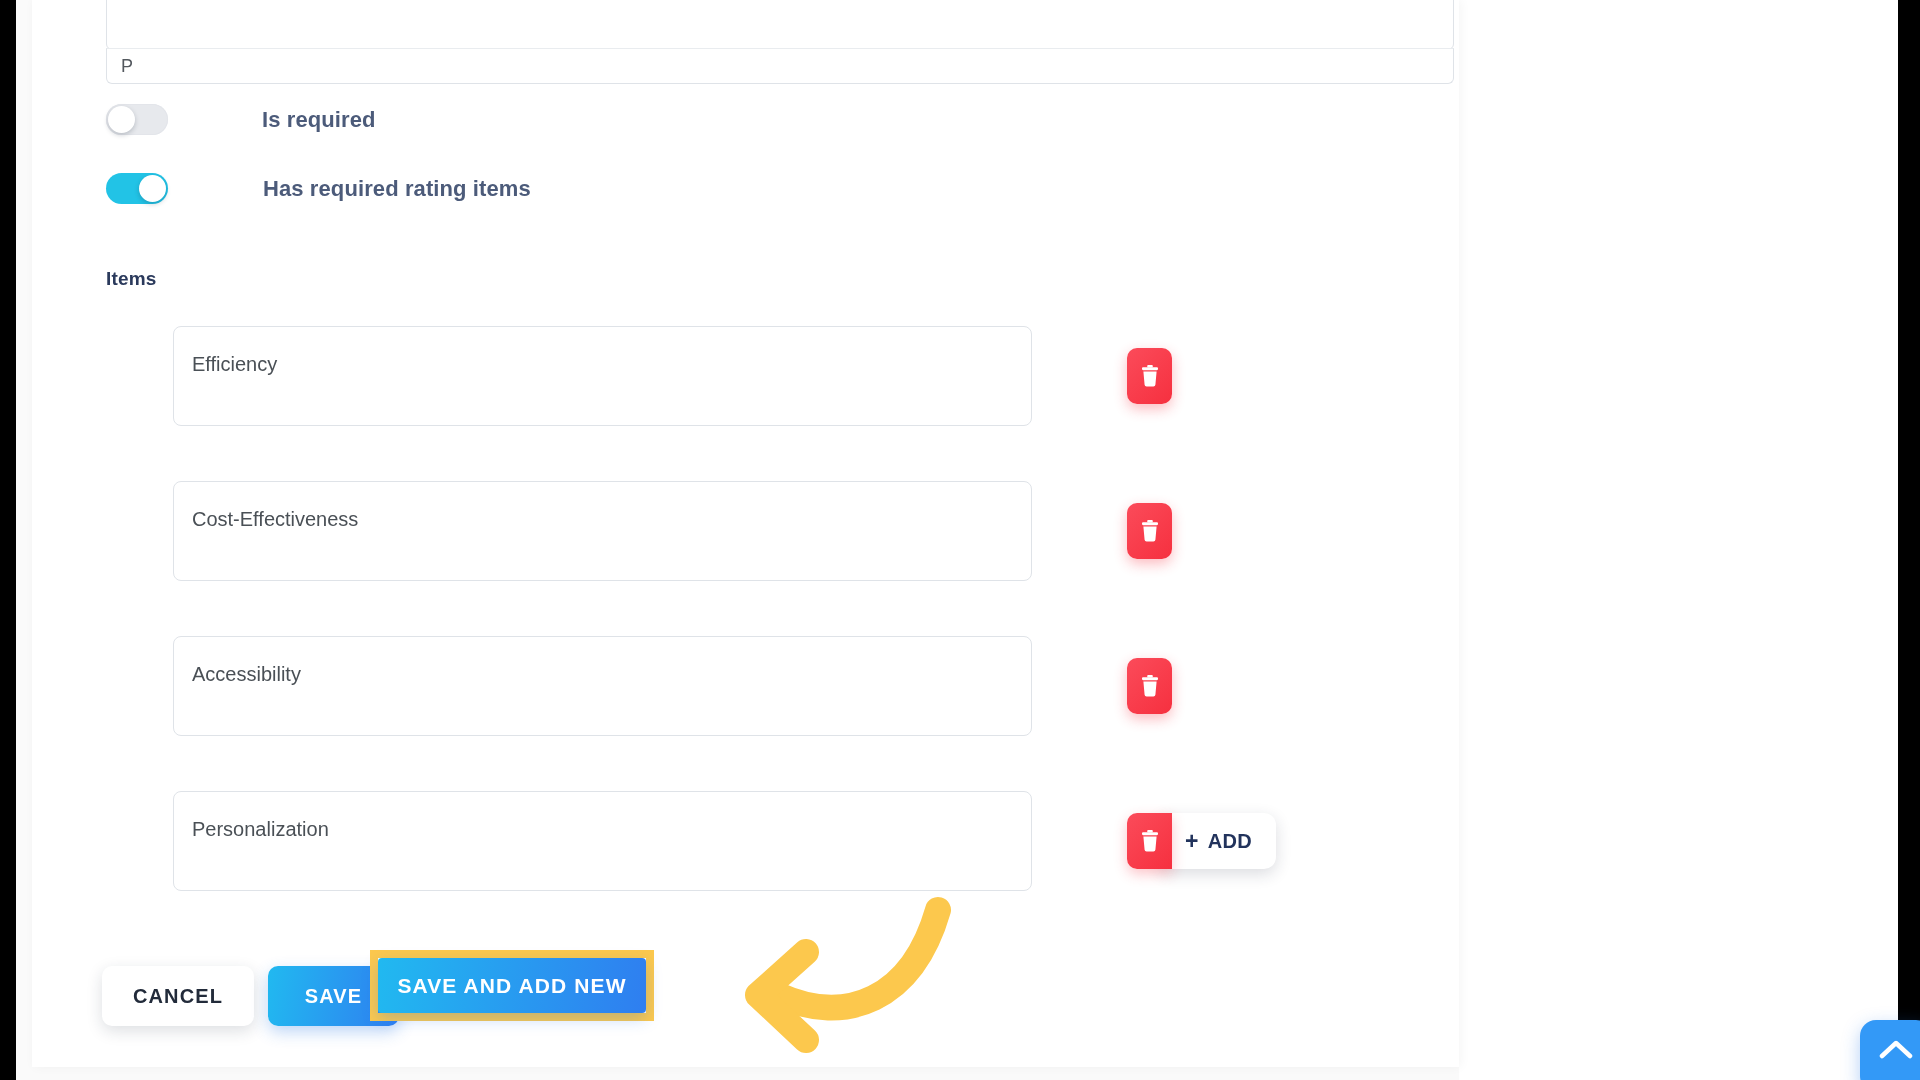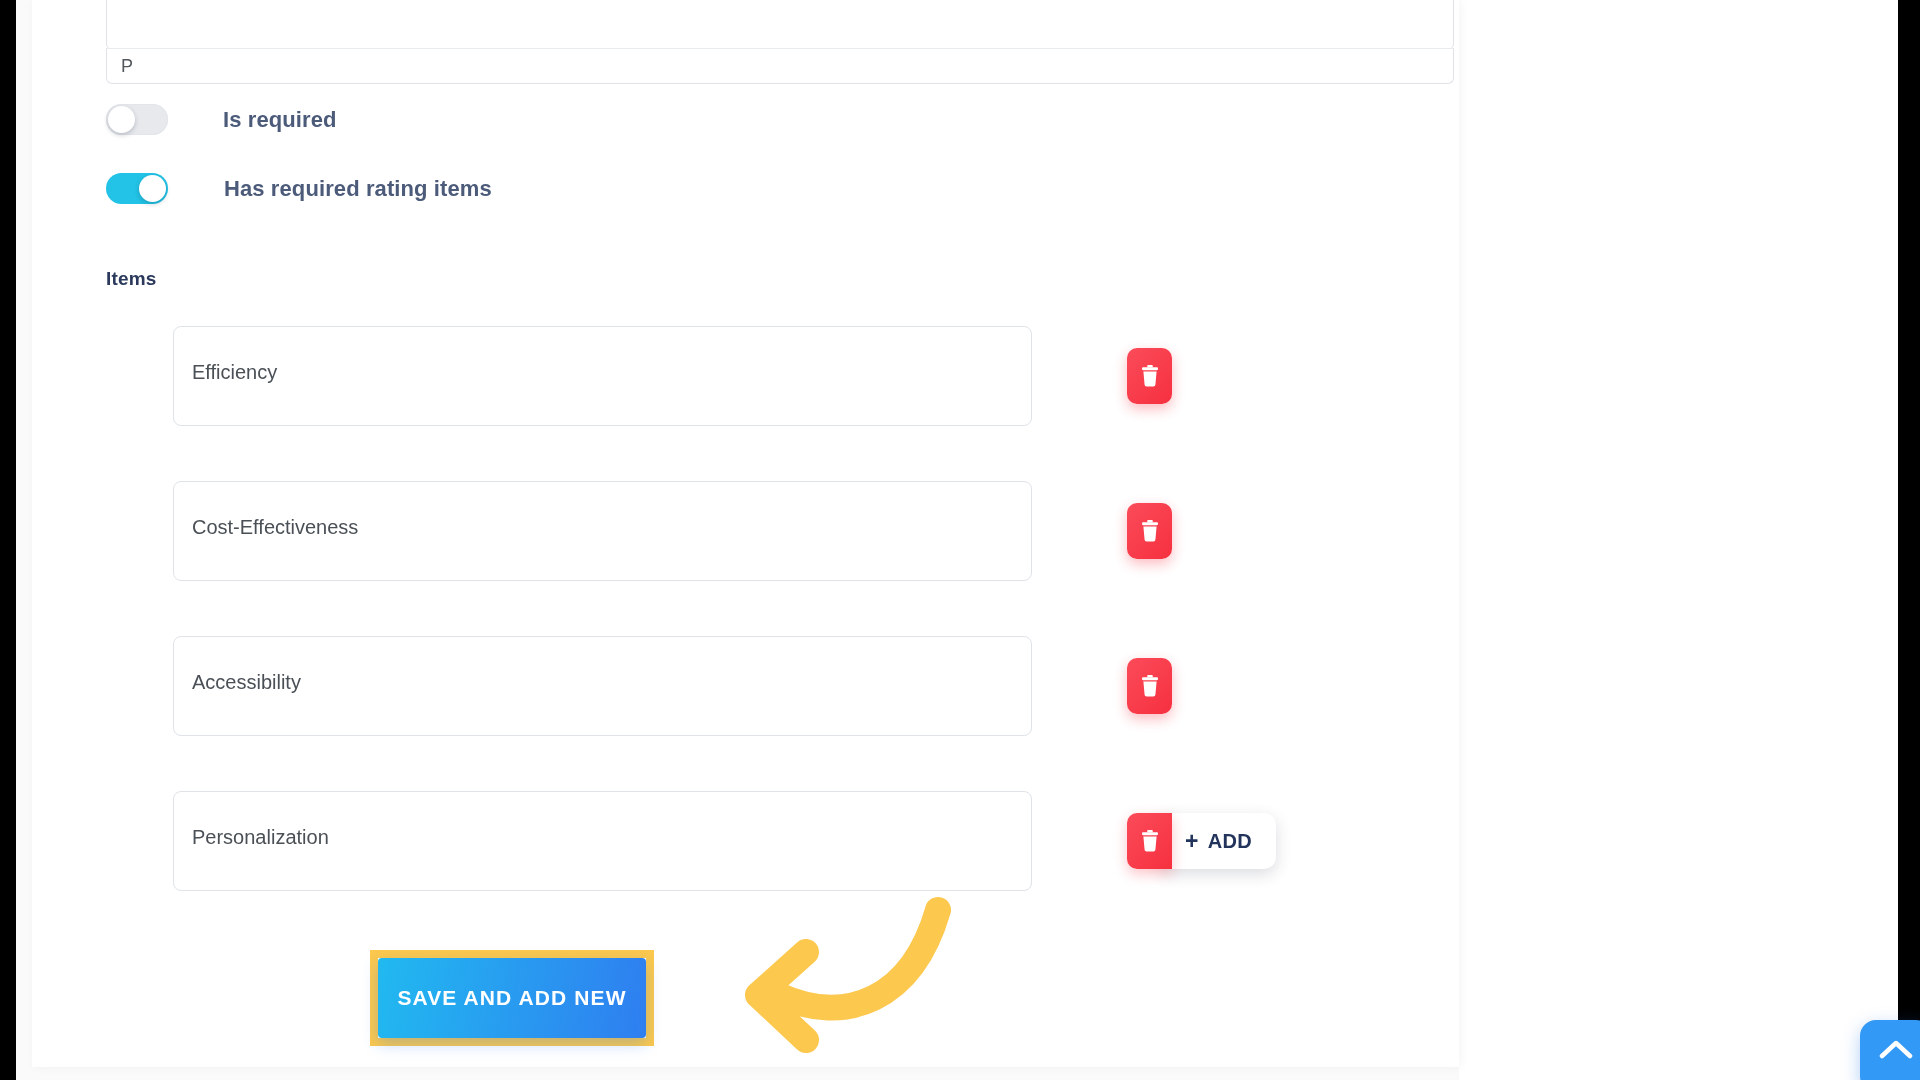--- a/index.html
+++ b/index.html
@@ -81,20 +81,21 @@
     line-height: 24px;
     overflow: hidden;
   }
 
   
   .toggle-row {
     position: absolute;
     display: flex;
     align-items: center;
     left: 74px;
+    gap: 39px;
   }
   .toggle-row.r1 { top: 104px; }
   .toggle-row.r2 { top: 173px; }
 
   .switch {
     position: relative;
     width: 62px;
     height: 31px;
     border-radius: 16px;
     flex: none;
@@ -151,21 +152,21 @@
 
   .item-textarea {
     position: absolute;
     left: 141px;
     top: 0;
     width: 859px;
     height: 100px;
     border: 1px solid #dfe3e8;
     border-radius: 8px;
     background: #ffffff;
-    padding: 32px 18px;
+    padding: 24px 18px;
     font-size: 20px;
     color: #4a5056;
     font-family: "Liberation Sans", sans-serif;
     resize: none;
     outline: none;
     line-height: 26px;
     overflow: hidden;
   }
 
   .delete-btn {
@@ -264,21 +265,21 @@
     letter-spacing: 1.1px;
     cursor: pointer;
     font-family: "Liberation Sans", sans-serif;
   }
 
   .save-add-wrap {
     position: absolute;
     left: 370px;
     top: 950px;
     width: 284px;
-    height: 96px;
+    height: 71px;
     border: 8px solid #fcc84d;
     background: transparent;
   }
 
   .btn-save-add {
     position: absolute;
     left: 0;
     top: 0;
     width: 100%;
     height: 100%;
@@ -401,20 +402,24 @@
             <path d="M3.4 6.6h13.2l-1.2 13.1a2 2 0 0 1-2 1.8H6.6a2 2 0 0 1-2-1.8L3.4 6.6z"></path>
           </svg>
         </span>
       </button>
       <button class="add-btn">
         <span class="add-plus">+</span>
         <span>ADD</span>
       </button>
     </div>
 
+    <div class="footer">
+      <button class="btn-cancel">CANCEL</button>
+      <button class="btn-save">SAVE</button>
+    </div>
 
   </div>
 
   <div class="save-add-wrap">
     <button class="btn-save-add">SAVE AND ADD NEW</button>
   </div>
 
   <div class="annotation-arrow">
     <svg width="360" height="240" viewBox="0 0 360 240">
       <path d="M128 155 C 196 186, 262 160, 288 70" stroke="#fcc84d" stroke-width="26" fill="none" stroke-linecap="round"></path>

